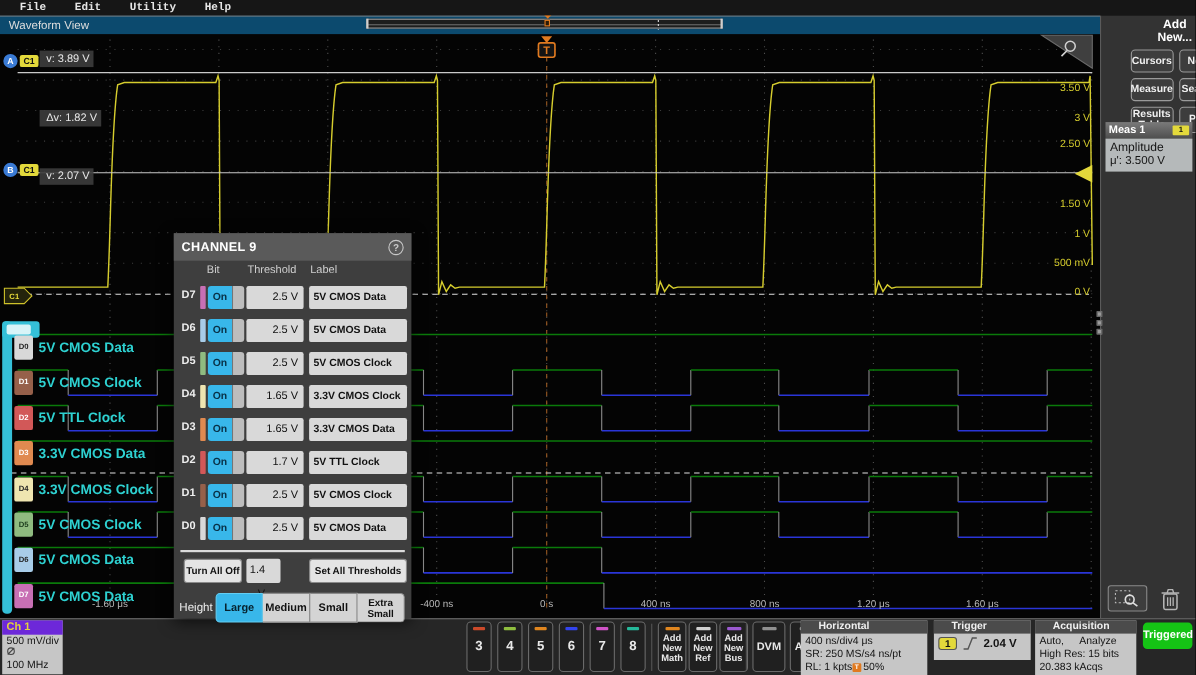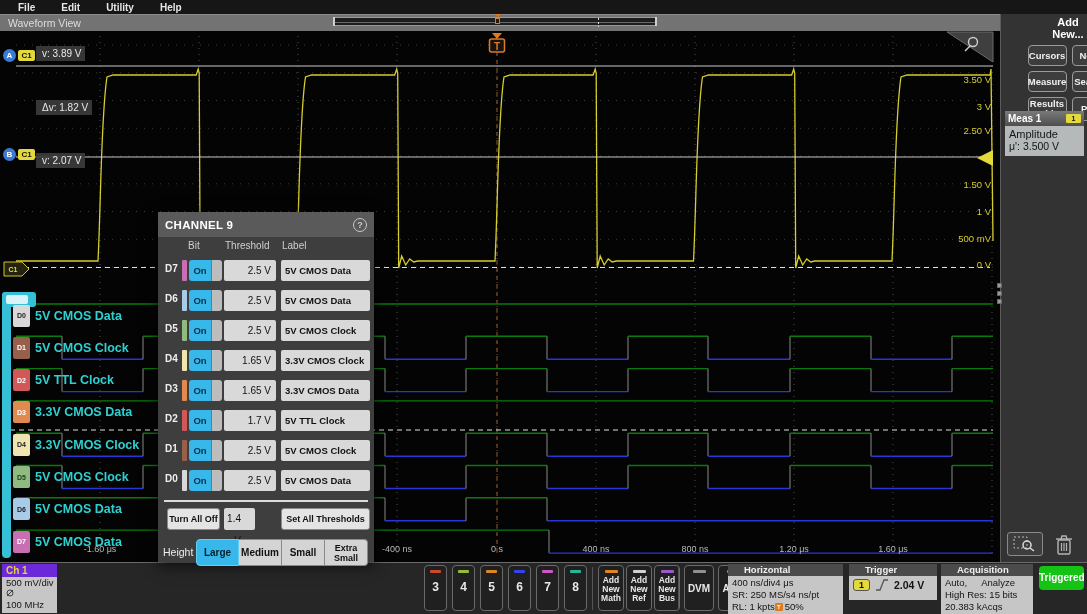--- a/index.html
+++ b/index.html
@@ -1,22 +1,22 @@
 <!DOCTYPE html>
 <html><head>
 <meta charset="utf-8">
 <style>
   html,body{margin:0;padding:0;background:#000;}
   *{box-sizing:border-box;font-family:"Liberation Sans",sans-serif;}
   #screen{position:relative;width:1087px;height:614px;background:#161616;overflow:hidden;}
   
   #menubar{position:absolute;left:0;top:0;width:1087px;height:14px;background:#161616;display:flex;align-items:center;gap:26px;padding-left:18px;z-index:5;}
-  #menubar .mi{color:#e6e6e6;font-size:10px;font-weight:bold;cursor:default;}
-  
-  #tabbar{position:absolute;left:0;top:14px;width:1000px;height:17px;background:#737373;border-top:1px solid #8a8a8a;z-index:1;}
+  #menubar .mi{color:#e6e6e6;font-size:10px;font-weight:bold;cursor:default;font-family:Liberation Mono, monospace;}
+  
+  #tabbar{position:absolute;left:0;top:14px;width:1000px;height:17px;background:#0c4a6e;border-top:1px solid #8a8a8a;z-index:1;}
   #tabbar .tab{position:absolute;left:8px;top:2px;color:#dddddd;font-size:10.5px;}
   
   #plot{position:absolute;left:0;top:31px;width:1000px;height:531px;background:#040404;z-index:0;}
   #wave{position:absolute;left:0;top:31px;width:1000px;height:531px;z-index:2;pointer-events:none;}
   
   #minimap{position:absolute;left:333px;top:17px;width:324px;height:9px;border:1px solid #999;background:#1d1d1d;z-index:3;}
   #minimap .mm-line{position:absolute;left:0;top:4px;width:100%;height:1px;background:#6a6a6a;}
   #minimap .capL,#minimap .capR{position:absolute;top:-1px;width:2px;height:9px;background:#cfcfcf;}
   #minimap .capL{left:-1px}#minimap .capR{right:-1px}
   #minimap .mm-trig{position:absolute;top:0px;width:5px;height:6px;border:1px solid #e07a20;background:#2a1a08;}

